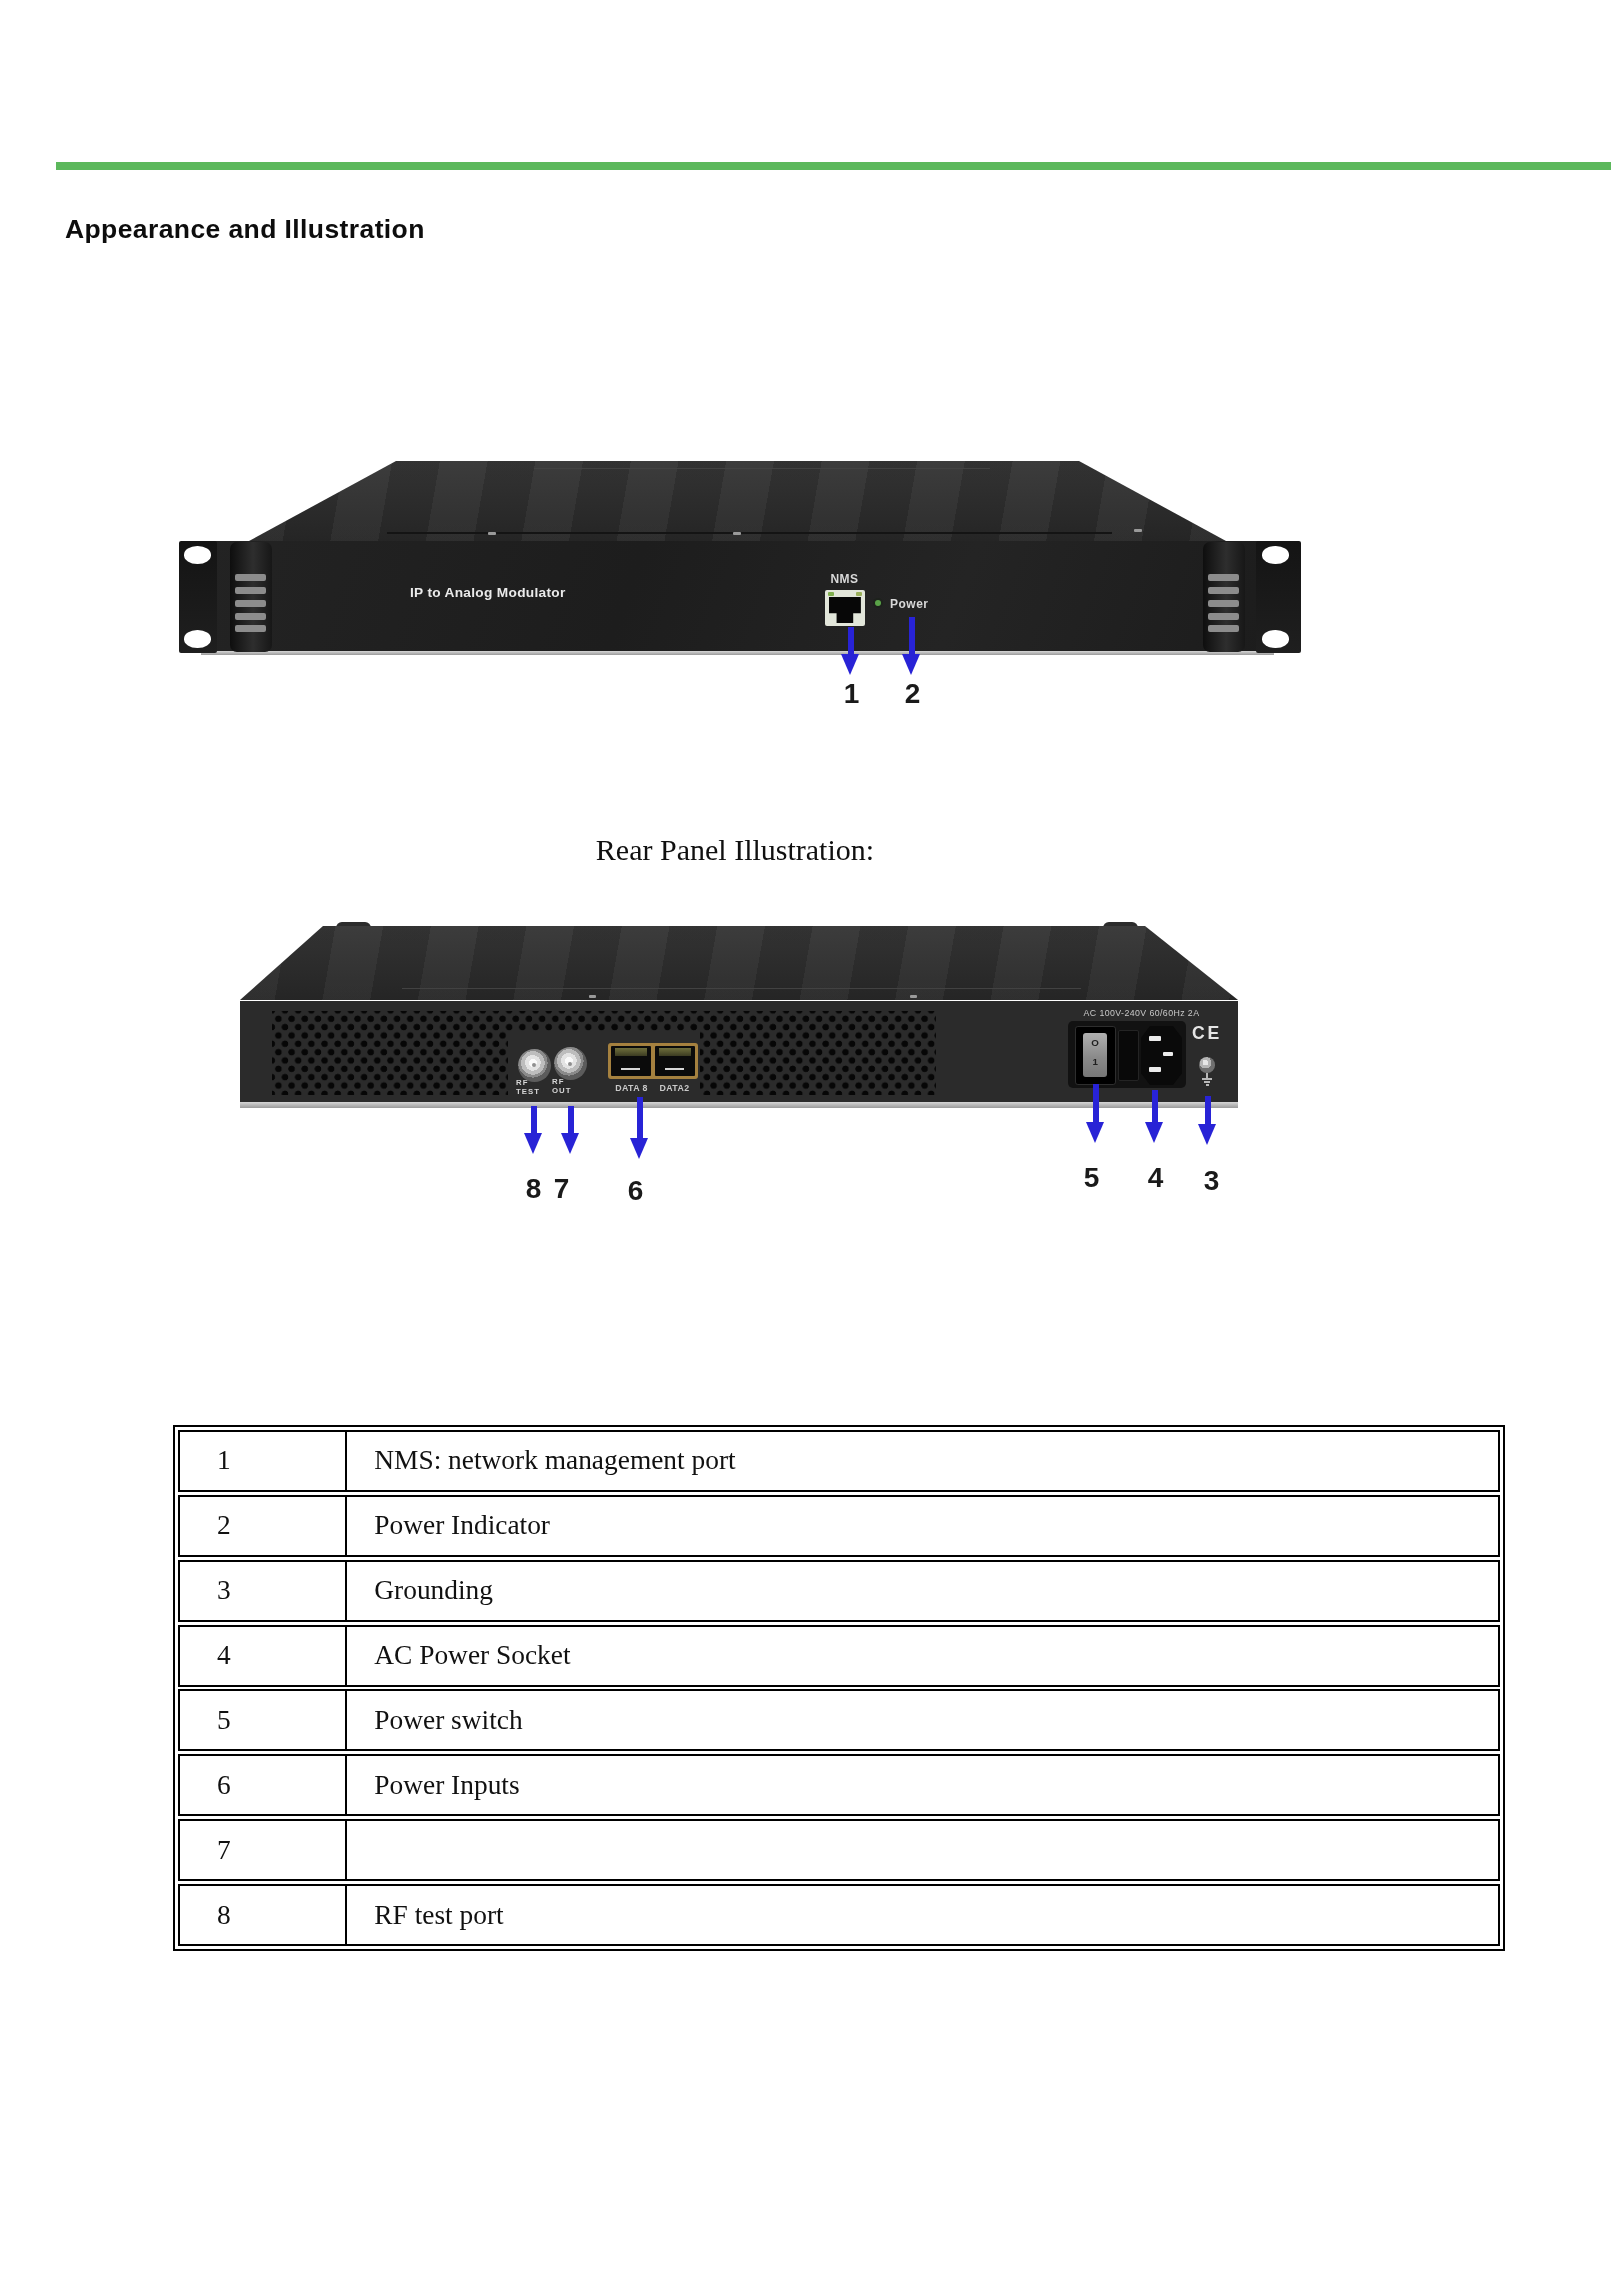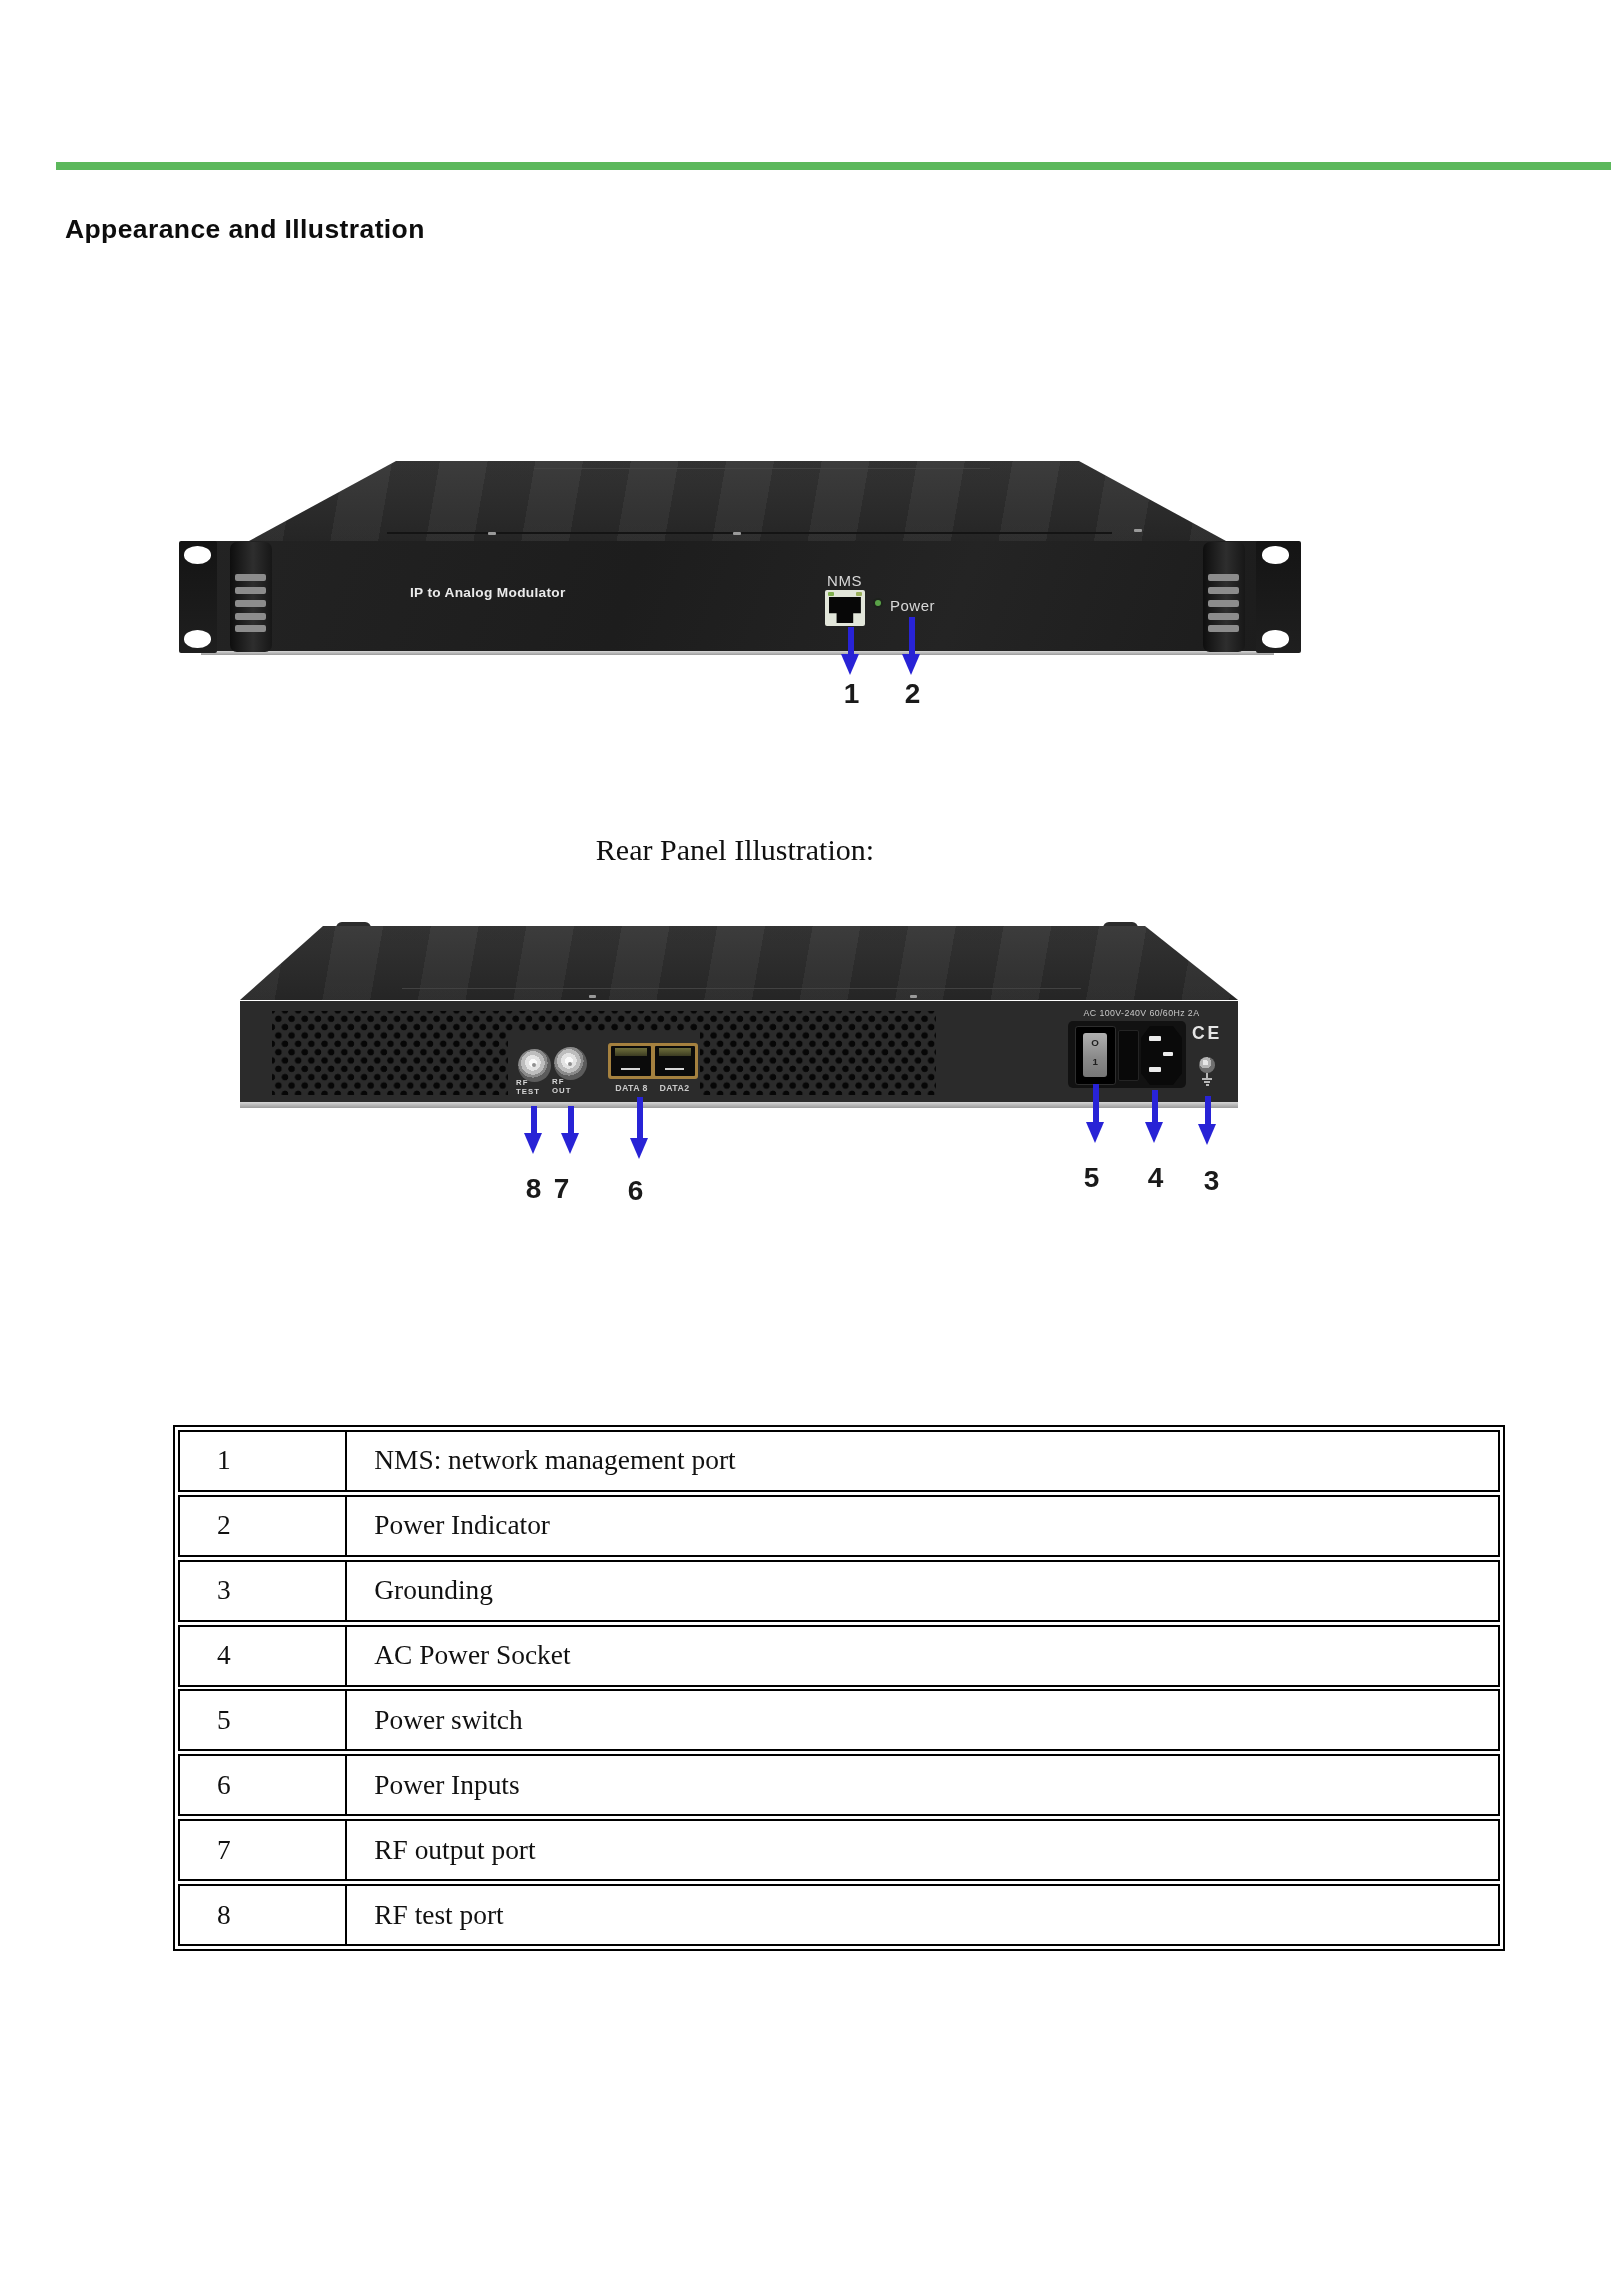--- a/index.html
+++ b/index.html
@@ -31,21 +31,21 @@
   .face{background:linear-gradient(110deg,#232323,#1d1d1d 40%,#242424 70%,#1c1c1c);}
   .lip{background:linear-gradient(#d6d6d6,#9a9a9a);}
   .ear{background:linear-gradient(#141414,#1f1f1f);border-radius:2px;}
   .screw-hole{background:#fff;border-radius:50%;}
   .handle{background:linear-gradient(90deg,#0e0e0e,#2e2e2e 55%,#171717);border-radius:6.9px;}
   .slat{width:31px;height:6.9px;background:#8c8c8c;border-radius:2px;}
   .tiny-mark{height:2.9px;background:#9a9a9a;border-radius:1px;}
 
   
   .brand{font-size:13.7px;font-weight:bold;color:#eaeaea;letter-spacing:0.3px;text-align:right;}
-  .small-label{color:#d8d8d8;font-size:15px;letter-spacing:0.5px;}
+  .small-label{color:#d8d8d8;font-size:12px;letter-spacing:0.5px;font-weight:bold;}
   .rj45-frame{background:#e2e6da;border-radius:2px;}
   .rj45-port{background:#070707;
     clip-path:polygon(0 0,100% 0,100% 62%,76% 62%,76% 100%,24% 100%,24% 62%,0 62%);}
   .rj45-led{width:5.9px;height:3.9px;border-radius:1px;}
   .led-dot{width:5.9px;height:5.9px;border-radius:50%;background:#5aa348;box-shadow:0 0 0 2px #1d221c;}
 
   
   .arrow{width:19.6px;}
   .arrow .shaft{position:absolute;left:6.9px;top:0;width:5.9px;background:var(--blue);}
   .arrow .head{position:absolute;left:0;width:0;height:0;
@@ -273,21 +273,20 @@
     <div class="legend-row">
       <div class="legend-num">5</div>
       <div class="legend-desc">Power switch</div>
     </div>
     <div class="legend-row">
       <div class="legend-num">6</div>
       <div class="legend-desc">Power Inputs</div>
     </div>
     <div class="legend-row">
       <div class="legend-num">7</div>
-      <div class="legend-desc">RF output port</div>
     </div>
     <div class="legend-row">
       <div class="legend-num">8</div>
       <div class="legend-desc">RF test port</div>
     </div>
   </div>
 
 </div>
 
 

